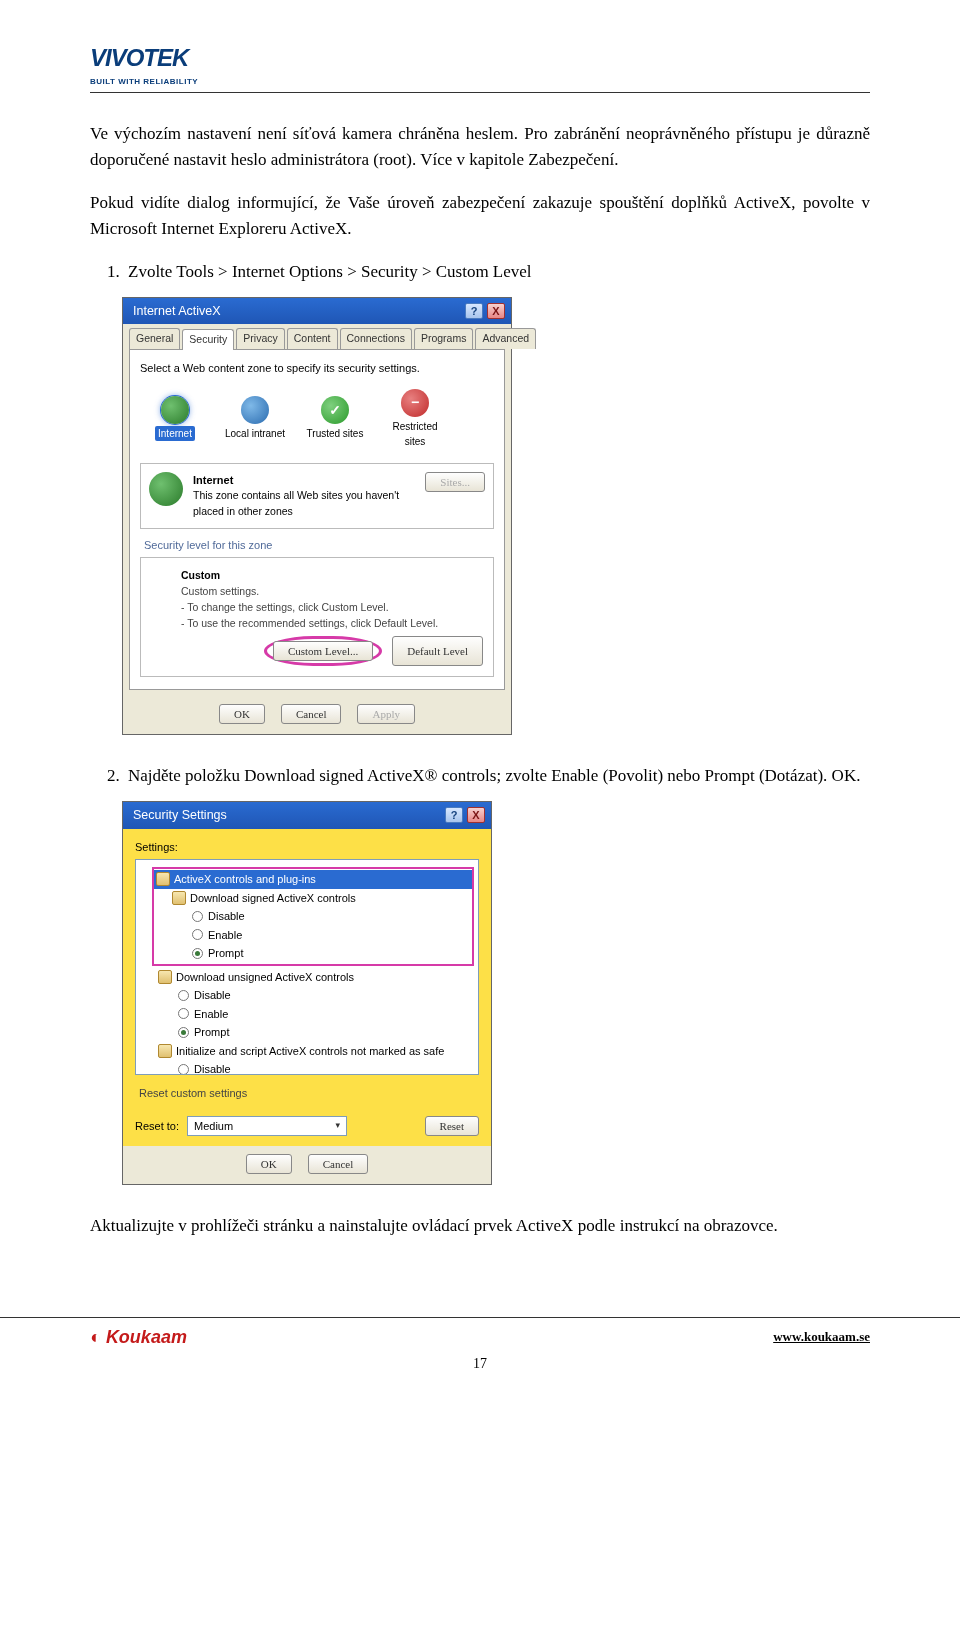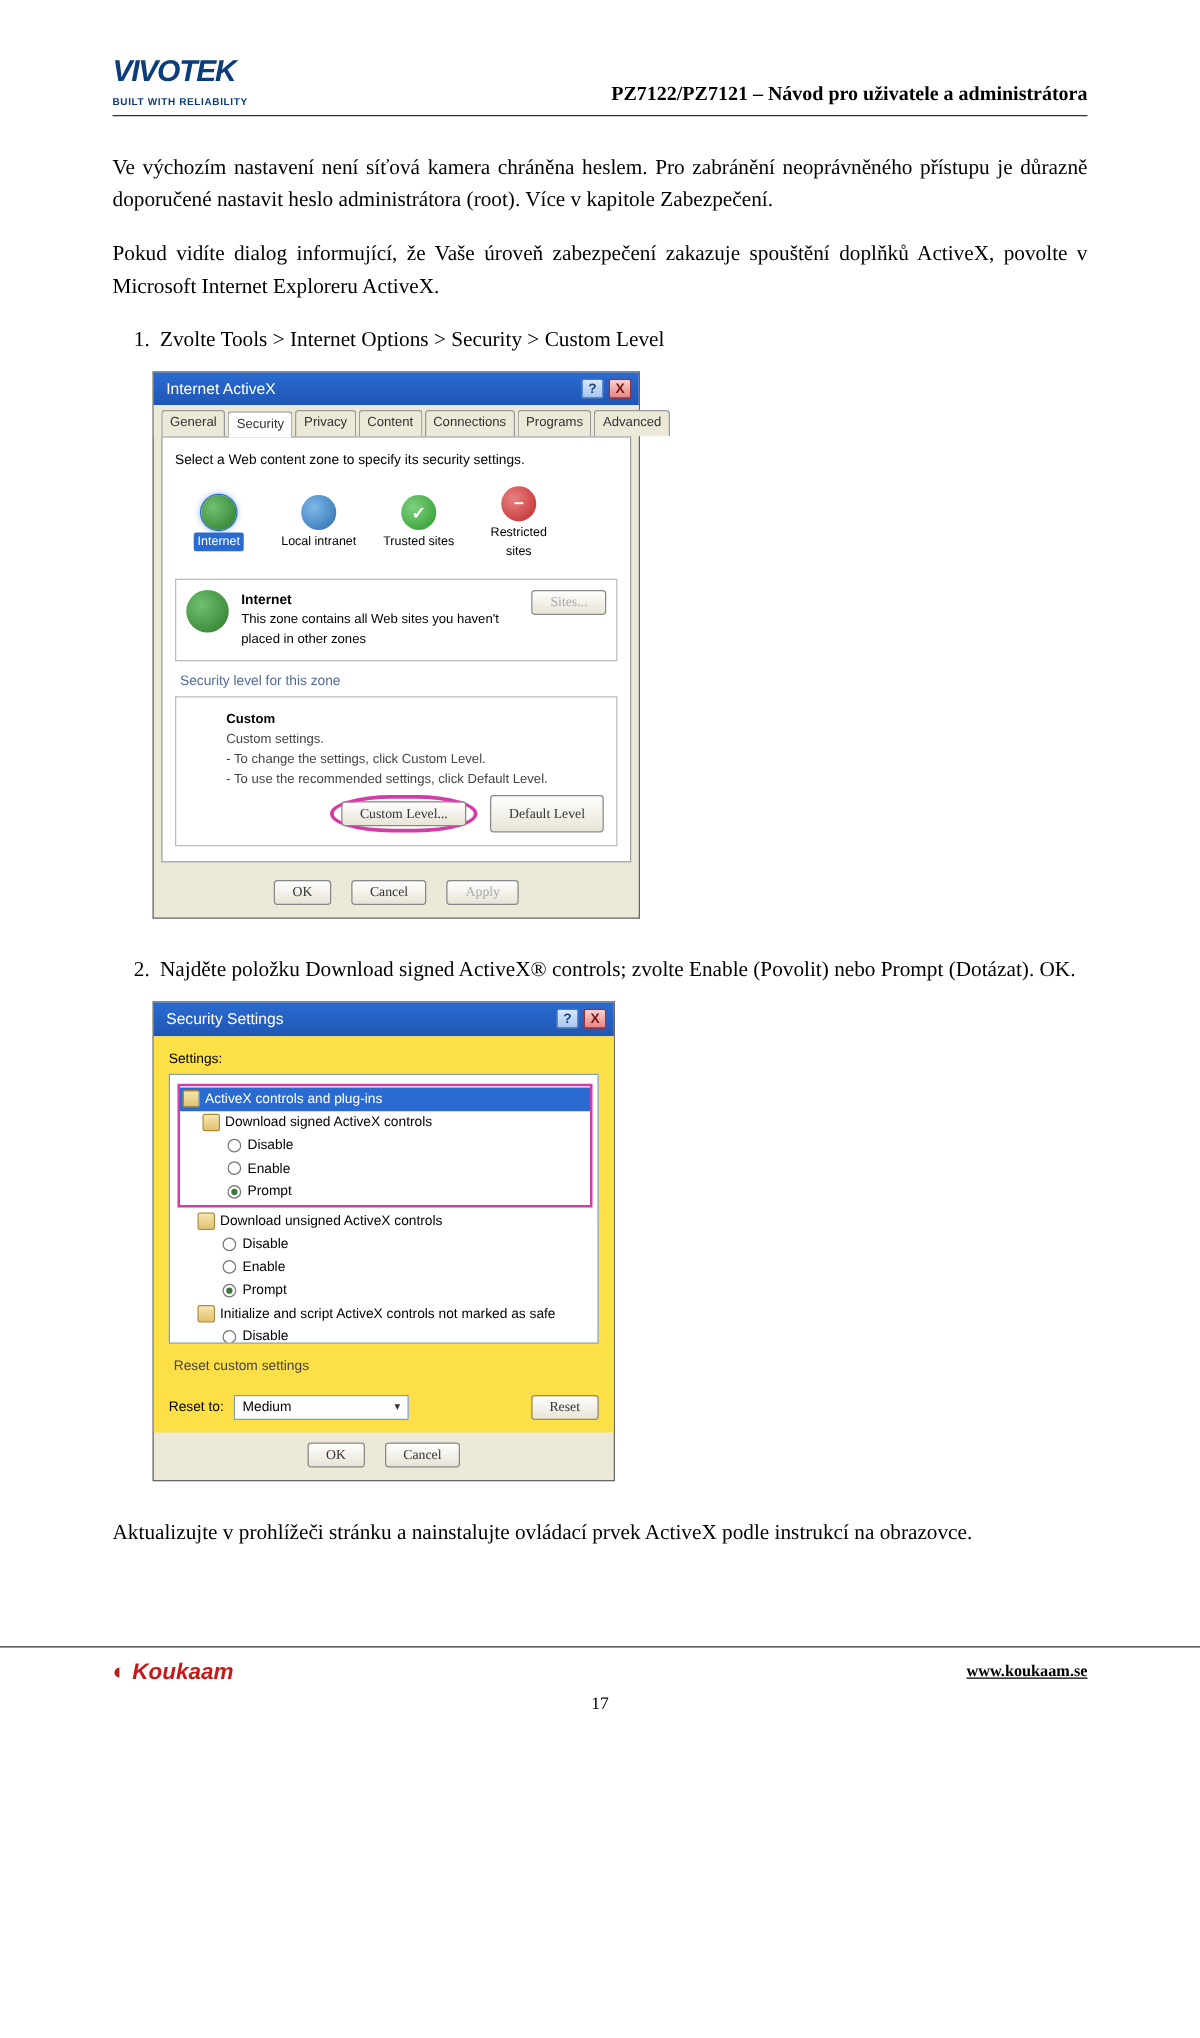--- a/index.html
+++ b/index.html
@@ -55,41 +55,40 @@
   .settings-body { background: #fde047; padding: 10px 12px 10px 12px; font-size: 11px; }
   .settings-label { margin-bottom: 4px; }
   .tree { background: #fff; border: 1px solid #7f9db9; padding: 6px 4px 4px 4px; height: 216px; overflow: hidden; }
   .tree-item { display: flex; align-items: center; gap: 4px; padding: 1px 2px; font-size: 11px; }
   .tree-item.group { font-weight: 400; }
   .tree-item .ticon { width: 14px; height: 14px; border: 1px solid #b08830; background: linear-gradient(#f7e7b0,#e0c070); border-radius: 2px; flex: 0 0 auto; }
   .tree-item.radio { padding-left: 38px; gap: 5px; }
   .tree-item.radio .rdot { width: 11px; height: 11px; border: 1px solid #777; border-radius: 50%; background: #fff; display: flex; align-items: center; justify-content: center; }
   .tree-item.radio.checked .rdot::after { content: ""; width: 5px; height: 5px; background: #3a7a3a; border-radius: 50%; display: block; }
   .tree-item.sub { padding-left: 18px; }
-  .pink-box { border: 2px solid #d63aa8; padding: 1px 0; margin: 1px 0 2px 2px; }
+  .pink-box { border: 2px solid #d63aa8; padding: 1px 0; margin: 1px 0 2px 12px; }
   .tree-item.selected { background: #2a6bd1; color: #fff; }
   .tree-scroll { position: relative; }
   .reset-row { margin-top: 14px; display: flex; align-items: center; gap: 8px; }
-  .select { background: #fff; border: 1px solid #7f9db9; padding: 1px 6px; font-size: 11px; width: 140px; display: inline-flex; justify-content: space-between; align-items: center; }
+  .select { background: #fff; border: 1px solid #7f9db9; padding: 1px 6px; font-size: 11px; width: 160px; display: inline-flex; justify-content: space-between; align-items: center; }
   .select::after { content: "▾"; font-size: 9px; color: #333; }
   .footer-wrap { border-top: 1px solid #333; margin-top: 30px; padding: 6px 90px 0 90px; display: flex; justify-content: space-between; align-items: center; }
   .footer-logo { font-family: Arial; font-size: 18px; font-weight: 900; font-style: italic; color: #c41a1a; }
   .footer-url { font-family: Georgia; font-weight: 700; font-size: 13px; text-decoration: underline; }
   .page-num { text-align: center; font-size: 14px; margin-top: 2px; }
 </style>
 </head>
 <body>
 
 <div class="page">
   <div class="header">
     <div class="logo">
       <div class="logo-main">VIVOTEK</div>
       <div class="logo-sub">BUILT WITH RELIABILITY</div>
     </div>
-    <div class="doc-title">PZ7122/PZ7121 – Návod pro uživatele a administrátora</div>
   </div>
 
   <p class="para">Ve výchozím nastavení není síťová kamera chráněna heslem. Pro zabránění neoprávněného přístupu je důrazně doporučené nastavit heslo administrátora (root). Více v kapitole Zabezpečení.</p>
   <p class="para">Pokud vidíte dialog informující, že Vaše úroveň zabezpečení zakazuje spouštění doplňků ActiveX, povolte v Microsoft Internet Exploreru ActiveX.</p>
 
   <ol class="steps">
     <li>Zvolte Tools &gt; Internet Options &gt; Security &gt; Custom Level</li>
   </ol>
 
   <div class="screenshot-wrap">

